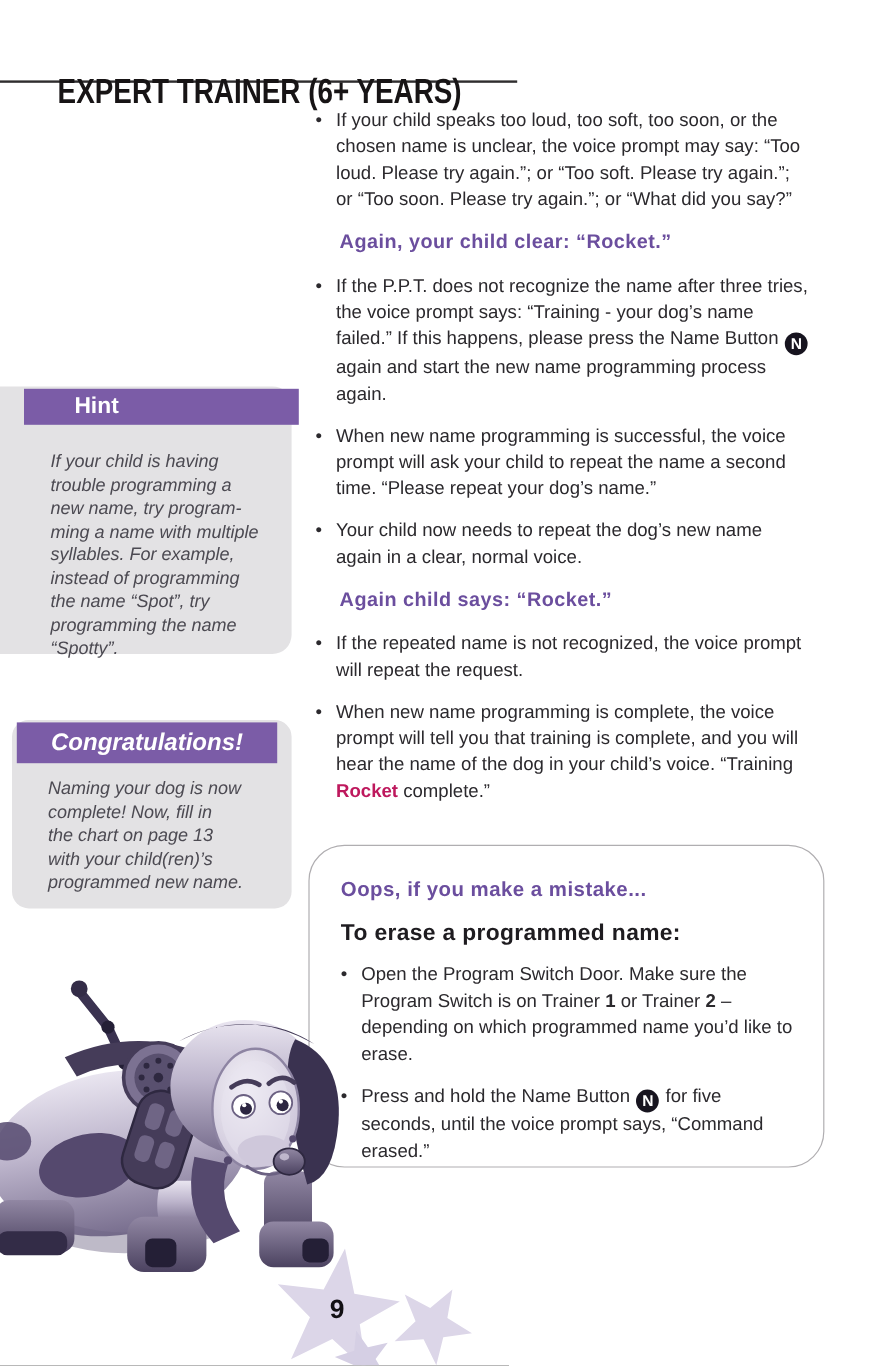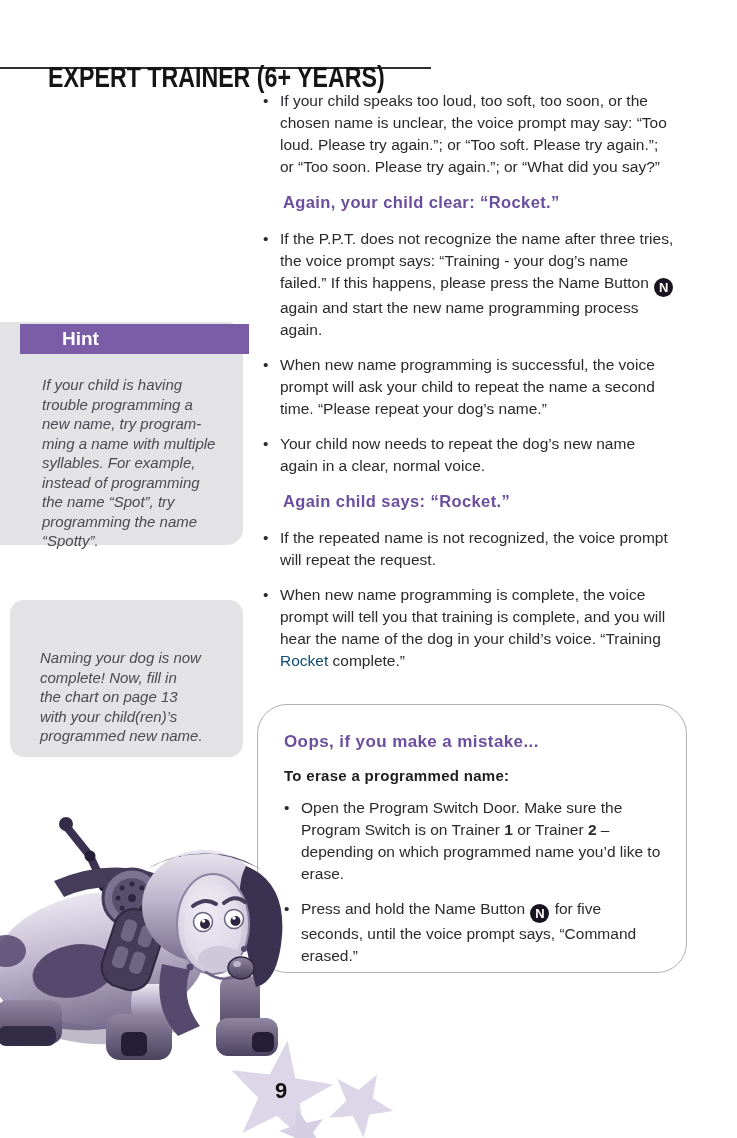--- a/index.html
+++ b/index.html
@@ -21,29 +21,29 @@
   .bullet .btext{flex:1;}
   .callout{
     margin:2px 0 15px 20px;color:#6b4e9e;font-weight:bold;font-size:16.5px;
     letter-spacing:.4px;line-height:22px;
   }
   .nbtn{
     display:inline-flex;width:19px;height:19px;border-radius:50%;background:#17141f;color:#fff;
     font-weight:bold;font-size:13px;line-height:19px;align-items:center;justify-content:center;
     vertical-align:-4px;margin:0 1px;
   }
-  .purple-bold{color:#0c4a6e;font-weight:normal;}
+  .purple-bold{color:#be185d;font-weight:bold;}
   .num-bold{font-weight:bold;}
   
   .oops{
     position:absolute;left:257px;top:704px;width:430px;height:269px;box-sizing:border-box;
     border:1.5px solid #b0aeb1;border-radius:30px;background:#fff;padding:27px 22px 0 26px;
   }
   .oops-title{color:#6b4e9e;font-weight:bold;font-size:17px;letter-spacing:.4px;}
-  .oops-sub{margin-top:15px;font-weight:bold;font-size:15px;color:#1e1c20;letter-spacing:.3px;}
+  .oops-sub{margin-top:15px;font-weight:bold;font-size:19px;color:#1e1c20;letter-spacing:.3px;}
   .oops .bullet{font-size:15.5px;line-height:22px;margin:13px 0 0 0;}
   
   .hint-box{position:absolute;left:0;top:322px;width:243px;height:223px;background:#e3e2e4;border-radius:0 16px 16px 0;}
   .hint-bar{
     position:absolute;left:0;top:324px;width:229px;height:30px;background:#7b5ca7;
     color:#fff;font-weight:bold;font-size:19px;line-height:30px;padding-left:42px;box-sizing:border-box;margin-left:20px;
   }
   .sidebar-body{
     position:absolute;font-style:italic;font-size:15px;line-height:19.5px;color:#4c4a52;
     white-space:pre-line;
@@ -114,20 +114,21 @@
 trouble programming a
 new name, try program-
 ming a name with multiple
 syllables. For example,
 instead of programming
 the name “Spot”, try
 programming the name
 “Spotty”.</div>
 
   <div class="congrats-box"></div>
+  <div class="congrats-bar">Congratulations!</div>
   <div class="sidebar-body congrats-body">Naming your dog is now
 complete! Now, fill in
 the chart on page 13
 with your child(ren)’s
 programmed new name.</div>
 
   <div class="oops">
     <div class="oops-title">Oops, if you make a mistake...</div>
     <div class="oops-sub">To erase a programmed name:</div>
 

